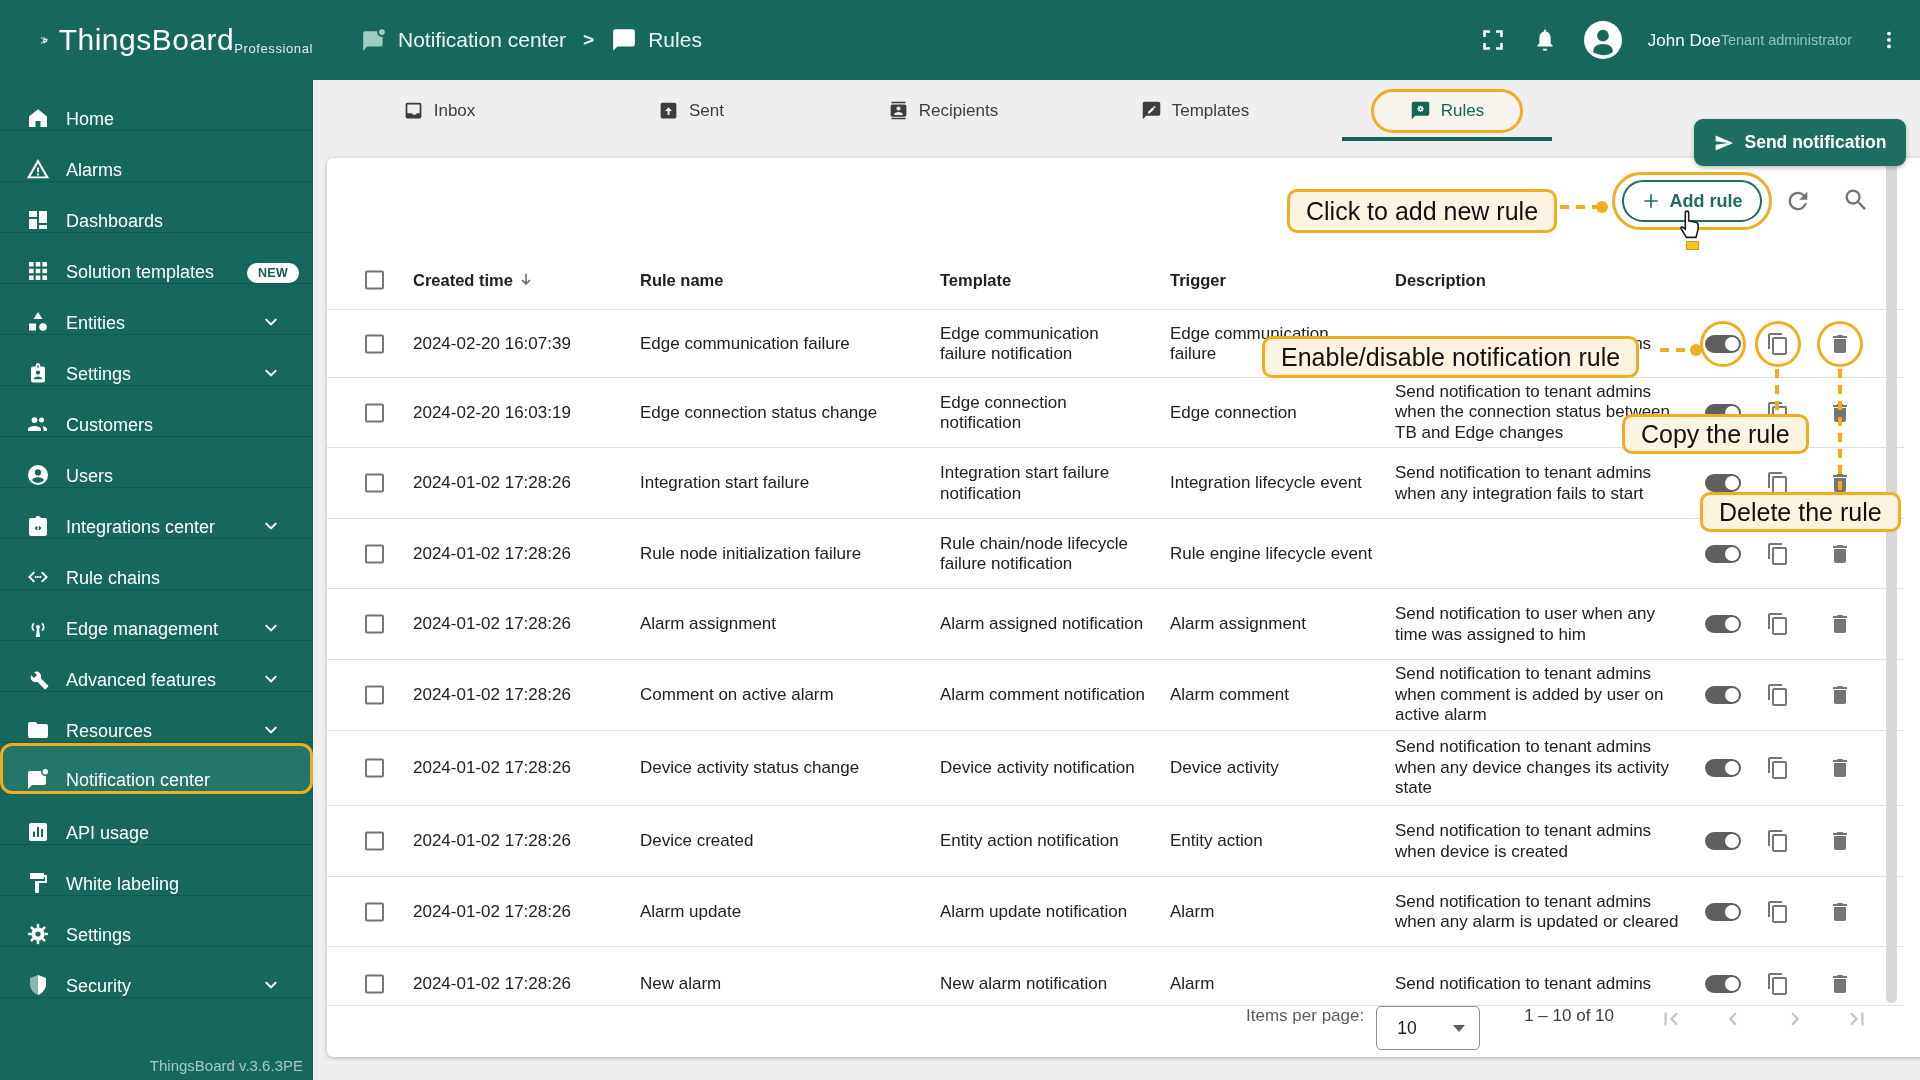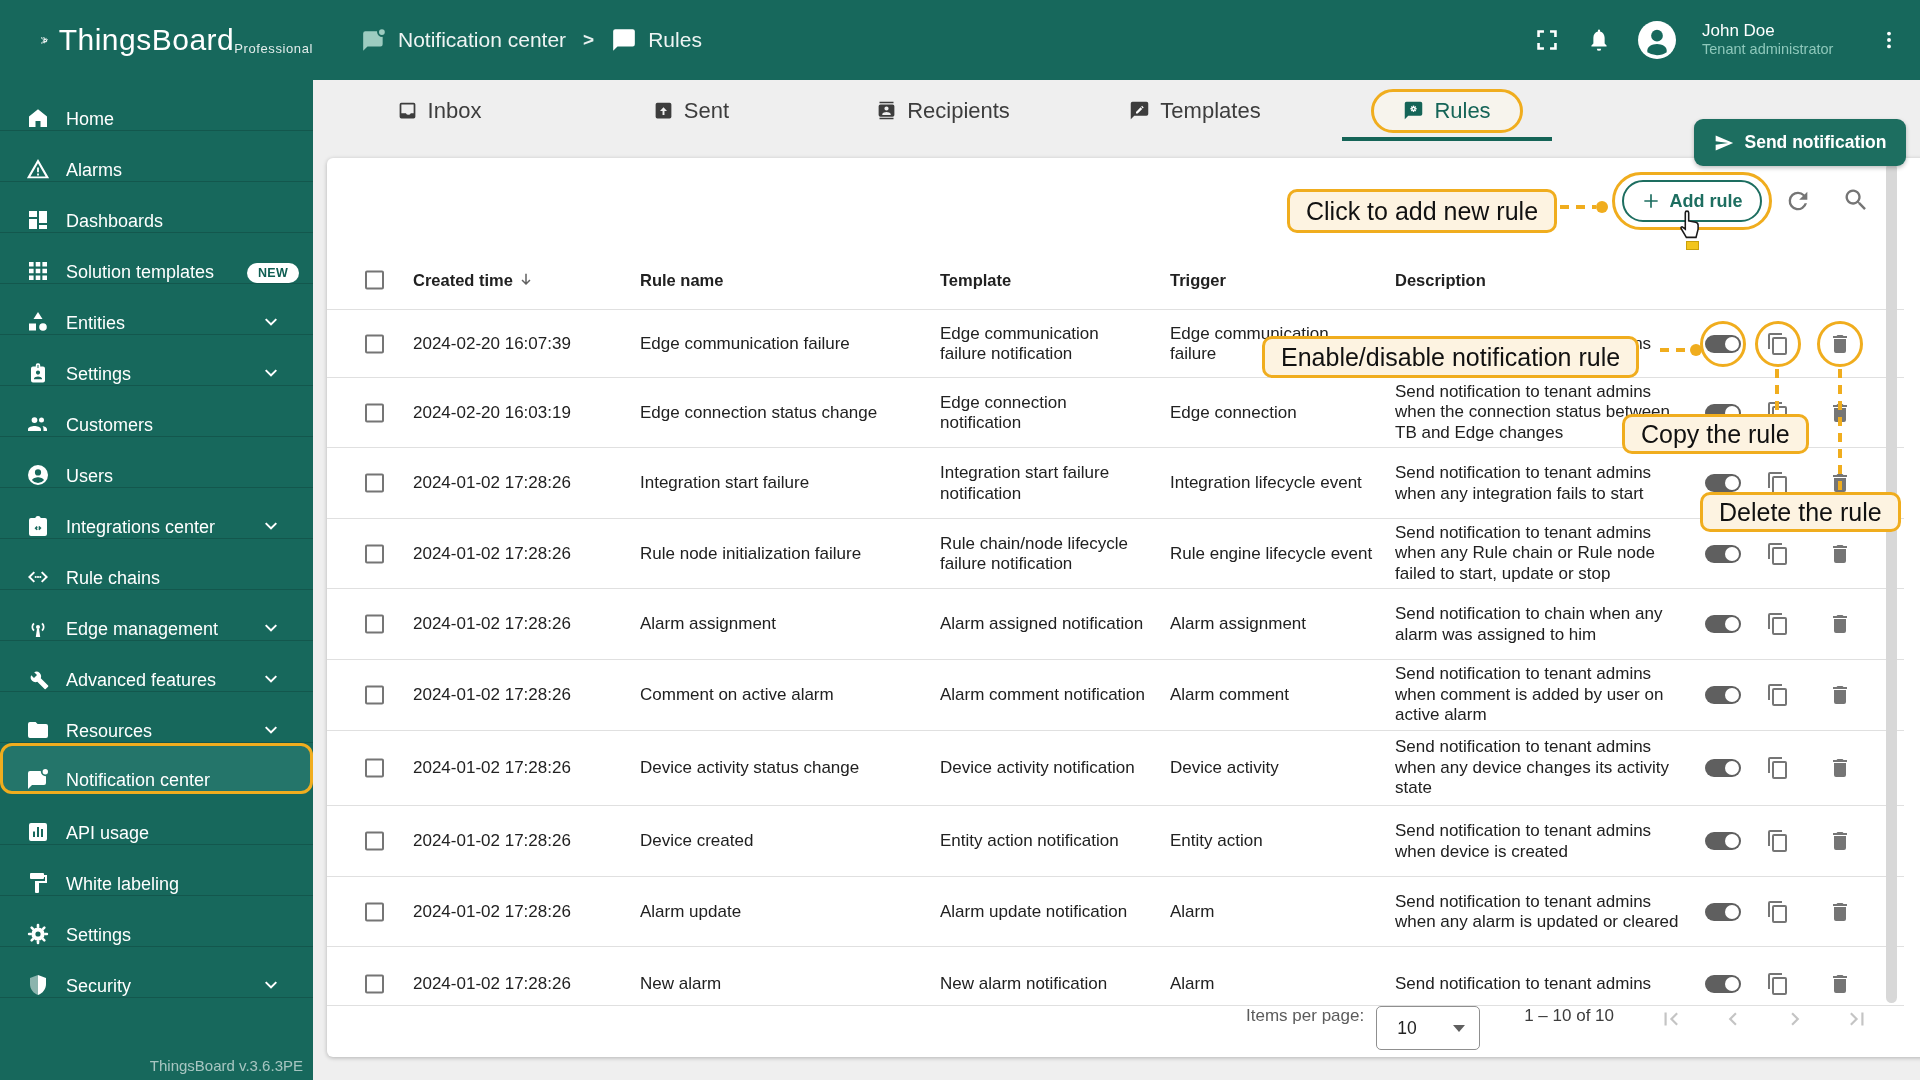--- a/index.html
+++ b/index.html
@@ -19,37 +19,37 @@
 .brand-col{display:flex;flex-direction:row;align-items:flex-end}
 .brand{color:#fff;font-size:30px;font-weight:500;letter-spacing:.5px;line-height:32px}
 .brand-sub{color:rgba(255,255,255,.88);font-size:13px;letter-spacing:.6px}
 .breadcrumb{display:flex;align-items:center;gap:11px;margin-left:48px;color:rgba(255,255,255,.93)}
 .breadcrumb .icn{width:26px;height:26px}
 .bc-label{font-size:21px;font-weight:400}
 .bc-sep{font-size:19px;font-weight:700;margin:0 6px;color:rgba(255,255,255,.9)}
 .header-right{margin-left:auto;display:flex;align-items:center;gap:26px;padding-right:20px}
 .hicon{width:26px;height:26px;color:#fff;cursor:pointer}
 .avatar{width:38px;height:38px;border-radius:50%}
-.user-block{display:flex;flex-direction:column;line-height:19px;min-width:150px}
+.user-block{display:flex;flex-direction:row;line-height:19px;min-width:150px}
 .user-name{color:#fff;font-size:17px}
 .user-role{color:#8ec8bb;font-size:14.5px}
 
 
 .sidebar{position:absolute;left:0;top:80px;width:313px;height:1000px;background:var(--teal);z-index:20}
 .side-item{height:51px;display:flex;align-items:flex-end;padding:0 14px 0 26px;border-bottom:1px solid rgba(0,0,0,.16);color:#fff;font-size:18px;font-weight:500;cursor:pointer}
 .side-item .icn{width:24px;height:24px;margin-right:16px;flex:0 0 24px}
 .side-label{white-space:nowrap}
 .side-item.active{border:3px solid var(--yellow);border-radius:12px;background:#24756a;padding-left:23px}
 .badge{margin-left:auto;background:#fff;color:#0f5e52;font-size:12.5px;font-weight:700;padding:3px 11px;border-radius:12px;letter-spacing:.3px}
 .chev{margin-left:auto;width:20px;height:20px;color:#fff}
 .side-footer{position:absolute;right:10px;bottom:6px;color:rgba(255,255,255,.62);font-size:15px}
 
 
 .tabbar{position:absolute;left:313px;top:80px;width:1607px;height:61px;display:flex;z-index:5}
-.tab{width:252px;height:61px;display:flex;align-items:center;justify-content:center;gap:10px;color:#3d3d3d;font-size:22px;font-weight:500;position:relative;cursor:pointer}
+.tab{width:252px;height:61px;display:flex;align-items:center;justify-content:center;gap:10px;color:#3d3d3d;font-size:17px;font-weight:500;position:relative;cursor:pointer}
 .tab .icn{width:21px;height:21px;position:relative;z-index:2}
 .tab .tab-label{position:relative;z-index:2}
 .tab.active{color:#156457}
 .tab-underline{position:absolute;bottom:0;left:50%;transform:translateX(-50%);width:210px;height:4px;background:#156457}
 .tab-ring{position:absolute;left:50%;top:50%;transform:translate(-50%,-50%);width:152px;height:44px;border:3px solid var(--yellow);border-radius:23px;background:rgba(253,248,235,.55);z-index:1}
 .send-btn{position:absolute;left:1694px;top:119px;width:212px;height:47px;background:var(--teal-btn);color:#fff;border:none;border-radius:9px;display:flex;align-items:center;justify-content:center;gap:11px;font-size:17.5px;font-weight:600;font-family:inherit;cursor:pointer;z-index:35;box-shadow:0 2px 4px rgba(0,0,0,.25)}
 .send-btn .icn{width:20px;height:20px}
 
 
 .card{position:absolute;left:327px;top:158px;width:1766px;height:899px;background:#fff;border-radius:6px;box-shadow:0 1px 4px rgba(0,0,0,.25);z-index:4}
@@ -583,21 +583,20 @@
           </div>
         </div>
         <div class="trow" style="height: 70px;">
           <div class="cell c-check">
             <div class="checkbox"></div>
           </div>
           <div class="cell c-created">2024-01-02 17:28:26</div>
           <div class="cell c-name">Rule node initialization failure</div>
           <div class="cell c-template">Rule chain/node lifecycle failure notification</div>
           <div class="cell c-trigger">Rule engine lifecycle event</div>
-          <div class="cell c-desc">Send notification to tenant admins when any Rule chain or Rule node failed to start, update or stop</div>
           <div class="actions">
             <div class="toggle"></div>
             <span class="icn act-ic act-copy">
               <svg viewBox="0 0 24 24">
                 <path d="M16 1H4a2 2 0 0 0-2 2v14h2V3h12zm3 4H8a2 2 0 0 0-2 2v14a2 2 0 0 0 2 2h11a2 2 0 0 0 2-2V7a2 2 0 0 0-2-2zm0 16H8V7h11z"></path>
               </svg>
             </span>
             <span class="icn act-ic act-del">
               <svg viewBox="0 0 24 24">
                 <path d="M6 19a2 2 0 0 0 2 2h8a2 2 0 0 0 2-2V7H6zM19 4h-3.5l-1-1h-5l-1 1H5v2h14z"></path>
@@ -606,21 +605,21 @@
           </div>
         </div>
         <div class="trow" style="height: 71px;">
           <div class="cell c-check">
             <div class="checkbox"></div>
           </div>
           <div class="cell c-created">2024-01-02 17:28:26</div>
           <div class="cell c-name">Alarm assignment</div>
           <div class="cell c-template">Alarm assigned notification</div>
           <div class="cell c-trigger">Alarm assignment</div>
-          <div class="cell c-desc">Send notification to chain when any alarm was assigned to him</div>
+          <div class="cell c-desc">Send notification to user when any time was assigned to him</div>
           <div class="actions">
             <div class="toggle"></div>
             <span class="icn act-ic act-copy">
               <svg viewBox="0 0 24 24">
                 <path d="M16 1H4a2 2 0 0 0-2 2v14h2V3h12zm3 4H8a2 2 0 0 0-2 2v14a2 2 0 0 0 2 2h11a2 2 0 0 0 2-2V7a2 2 0 0 0-2-2zm0 16H8V7h11z"></path>
               </svg>
             </span>
             <span class="icn act-ic act-del">
               <svg viewBox="0 0 24 24">
                 <path d="M6 19a2 2 0 0 0 2 2h8a2 2 0 0 0 2-2V7H6zM19 4h-3.5l-1-1h-5l-1 1H5v2h14z"></path>

